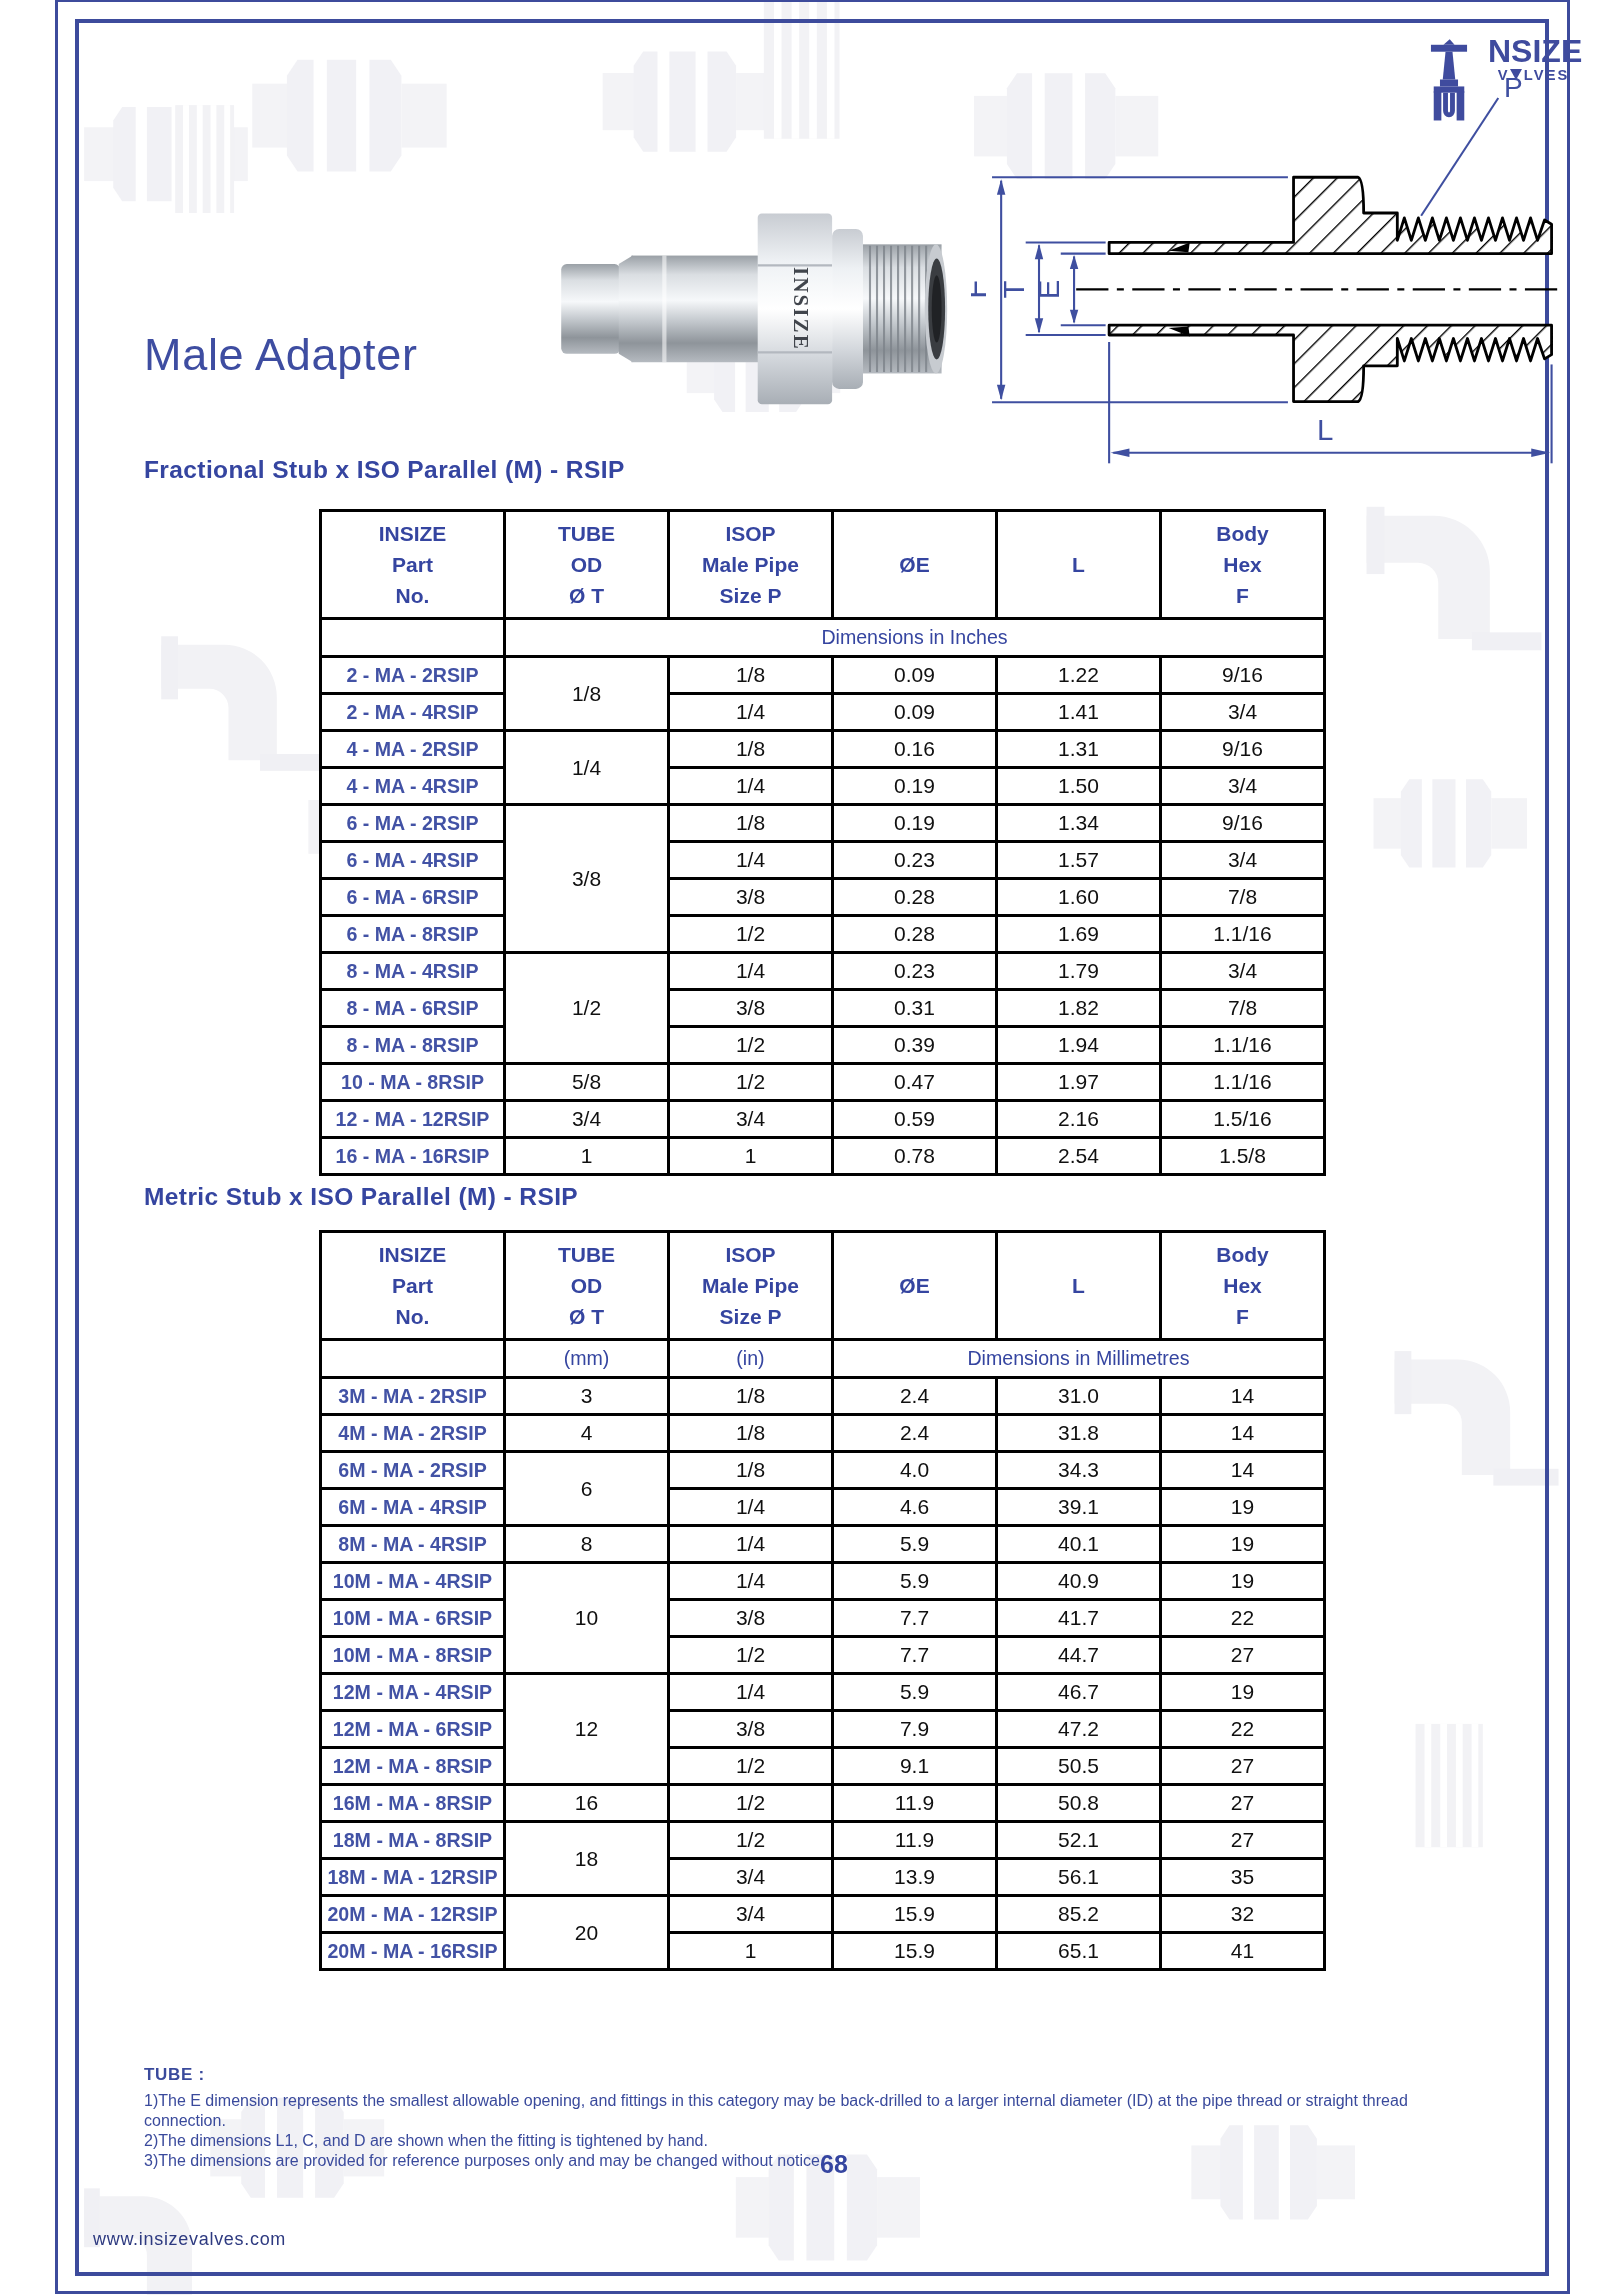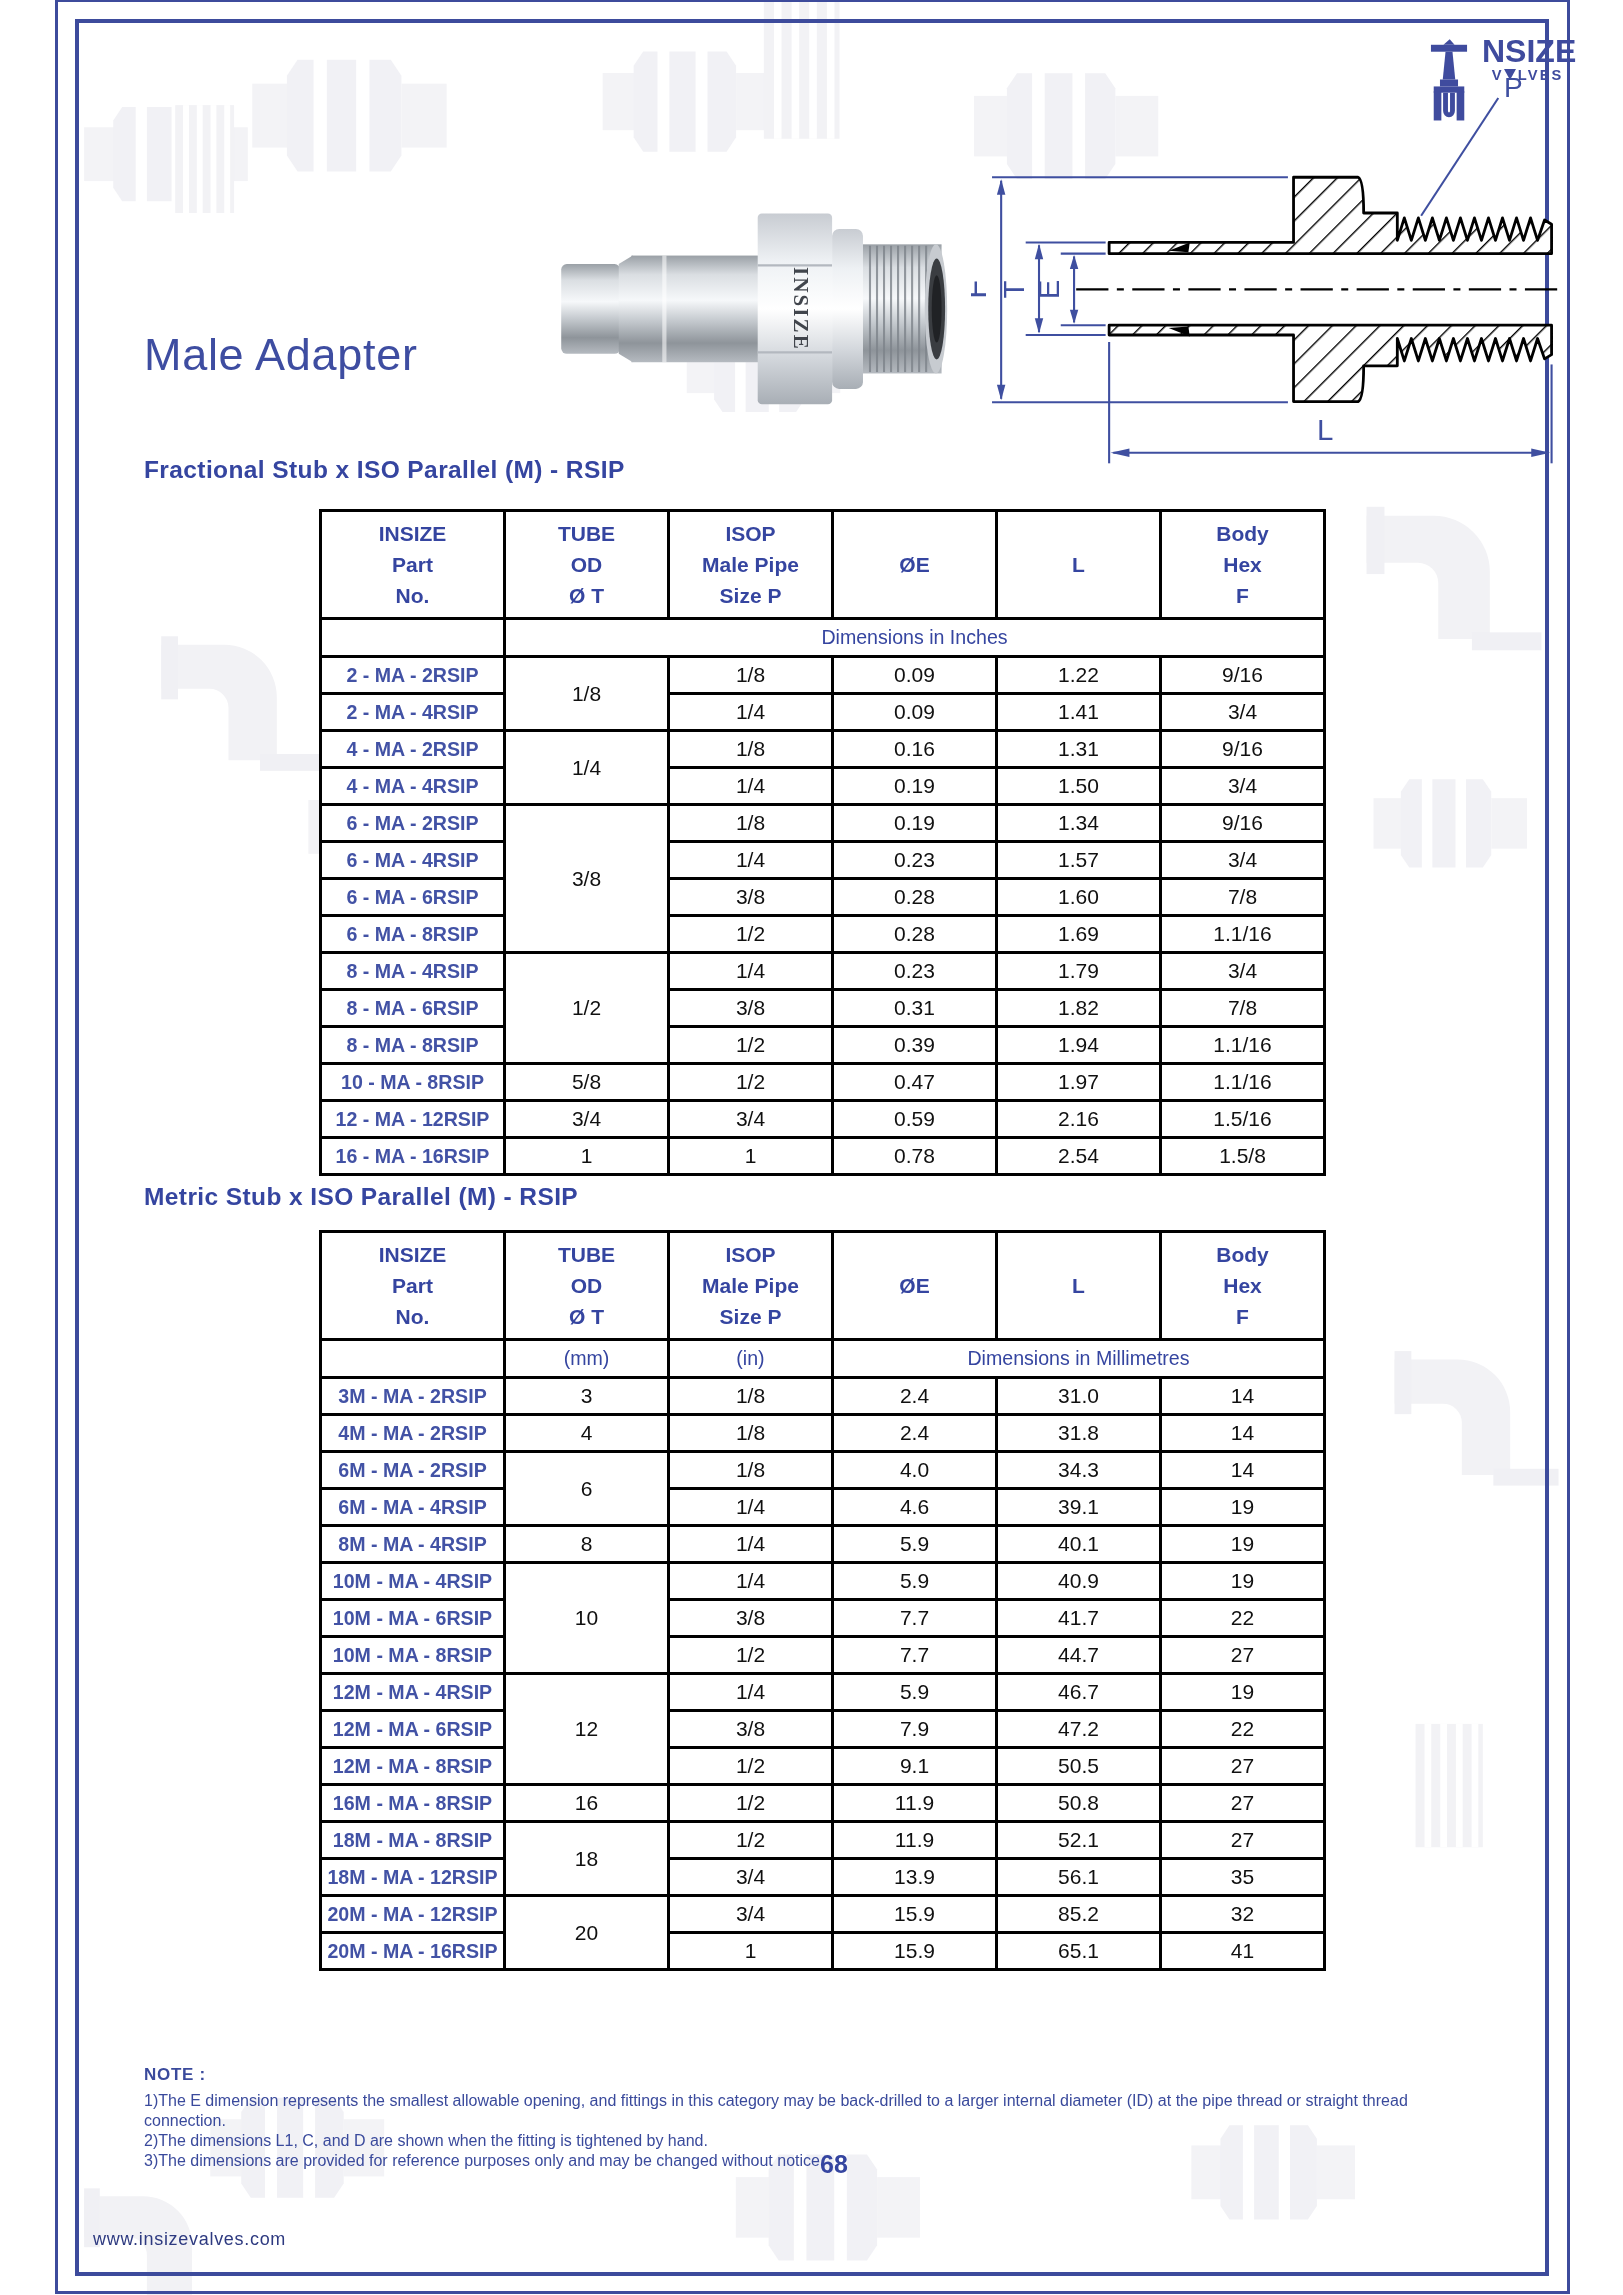--- a/index.html
+++ b/index.html
@@ -12,21 +12,21 @@
     border:3.5px solid #3d4b9c; pointer-events:none;
   }
   .inner-frame{
     position:absolute; left:75px; right:74px; top:19px; bottom:19px;
     border:4.2px solid #3d4b9c; pointer-events:none;
   }
   .wm{position:absolute; left:0; top:0; width:1623px; height:2295px;}
   .logo{
     position:absolute; left:1424px; top:36px; display:flex; align-items:flex-start;
   }
-  .logo-text{margin-left:8px;}
+  .logo-text{margin-left:14px;}
   .logo-main{
     font-size:32px; font-weight:bold; color:#3f4b9e; letter-spacing:0px; line-height:31px;
   }
   .logo-sub{
     display:flex; align-items:center; justify-content:flex-start;
     margin-left:9.8px; margin-top:0.7px;
     font-size:14.7px; font-weight:bold; color:#3f4b9e; letter-spacing:2.1px; line-height:15.4px;
   }
   .tri-a{
     width:0; height:0; display:inline-block; margin:0 1.4px 1.4px 0.7px;
@@ -561,21 +561,21 @@
           <td class="part">20M - MA - 16RSIP</td>
           <td>1</td>
           <td>15.9</td>
           <td>65.1</td>
           <td>41</td>
         </tr>
       </tbody>
   </table>
 
   <div class="notes">
-    <div class="nlabel">NOTE :</div>
+    <div class="nlabel">TUBE :</div>
     <div class="nitem">1)The E dimension represents the smallest allowable opening, and fittings in this category may be back-drilled to a larger internal diameter (ID) at the pipe thread or straight thread connection.</div>
     <div class="nitem">2)The dimensions L1, C, and D are shown when the fitting is tightened by hand.</div>
     <div class="nitem">3)The dimensions are provided for reference purposes only and may be changed without notice.</div>
   </div>
 
   <div class="pageno">68</div>
 
   <div class="footer">www.insizevalves.com</div>
 
 </div>

